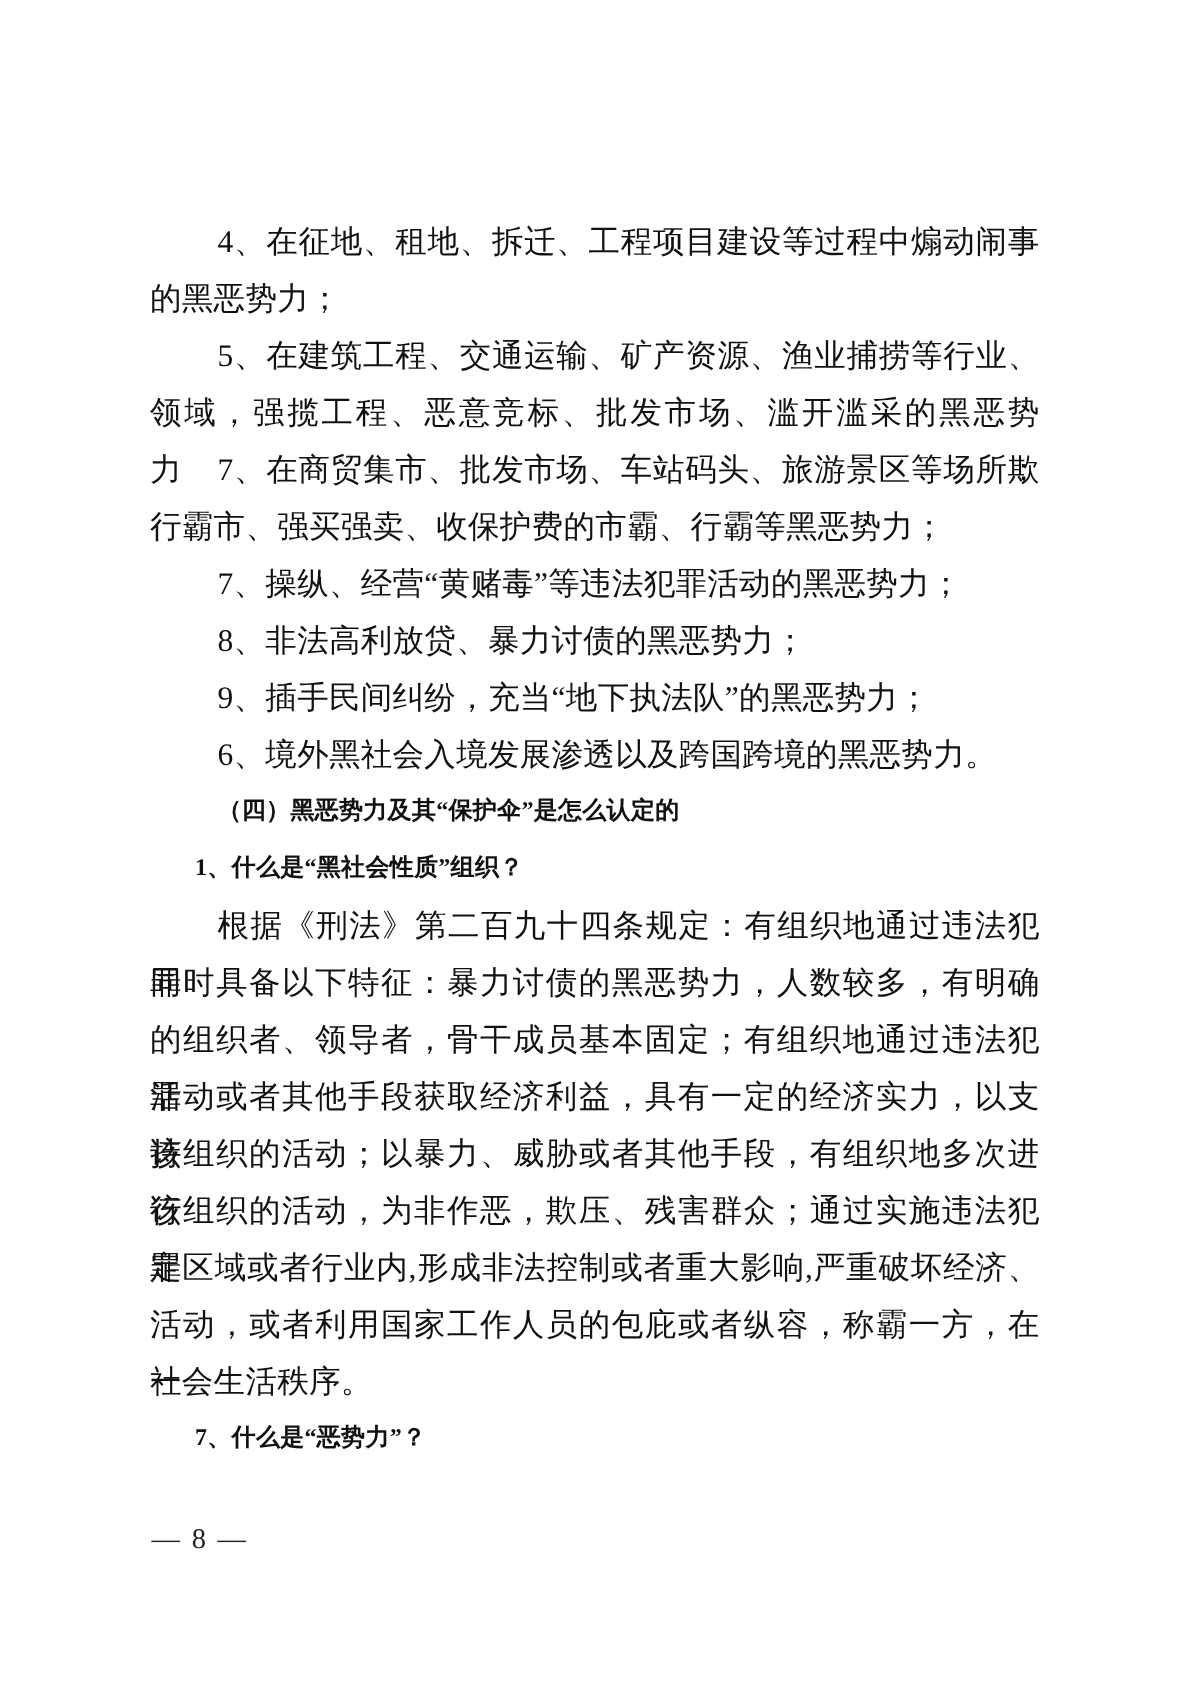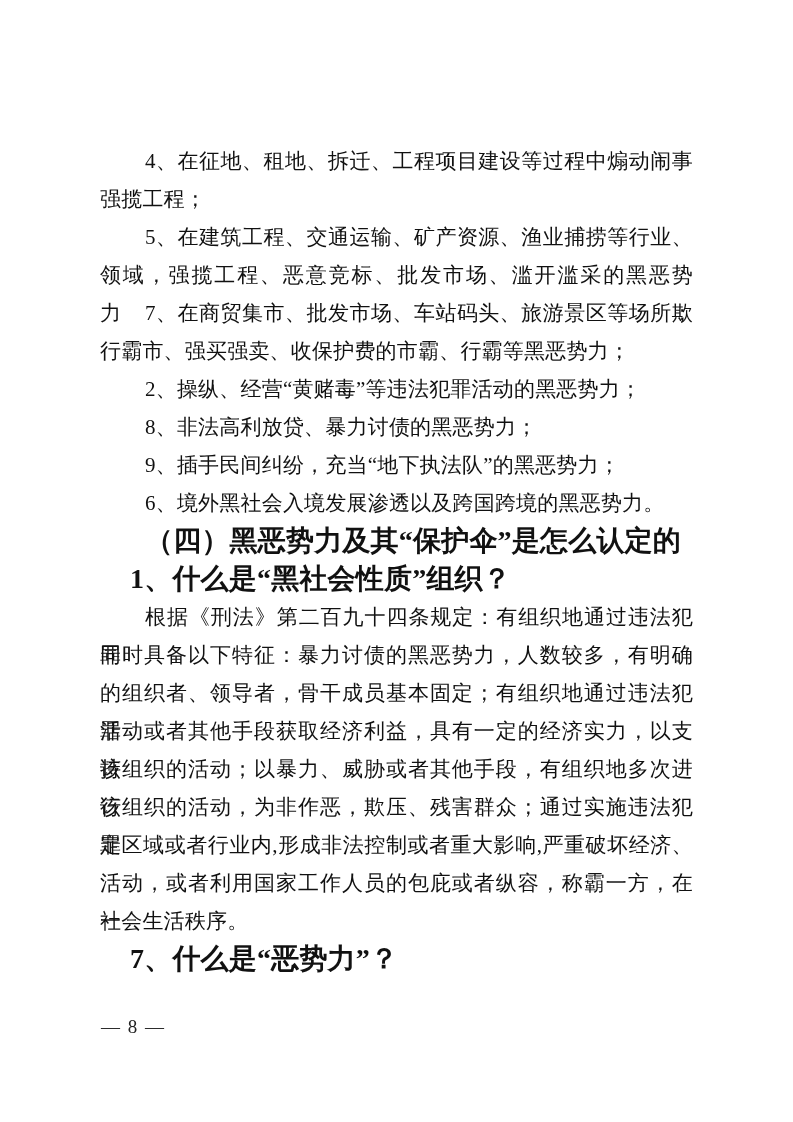--- a/index.html
+++ b/index.html
@@ -36,43 +36,43 @@
   }
   .para-start {
     text-indent: 45px;
   }
   .head-indent {
     text-indent: 30px;
     font-family: Liberation Serif, serif;
   }
   .heading {
     font-weight: bold;
-    font-size: 28px;
+    font-size: 16px;
   }
   .page-number {
     position: absolute;
     left: 101px;
     top: 1014px;
     font-size: 19px;
     letter-spacing: 1.5px;
     color: #222222;
     line-height: 26px;
   }
 </style>
 </head>
 <body>
 
 <div class="doc-body">
   <div class="line para-start justify">4、在征地、租地、拆迁、工程项目建设等过程中煽动闹事</div>
-  <div class="line">强揽工程；</div>
+  <div class="line">的黑恶势力；</div>
   <div class="line para-start justify">5、在建筑工程、交通运输、矿产资源、渔业捕捞等行业、</div>
   <div class="line justify">领域，强揽工程、恶意竞标、批发市场、滥开滥采的黑恶势力；</div>
   <div class="line para-start justify">7、在商贸集市、批发市场、车站码头、旅游景区等场所欺</div>
   <div class="line">行霸市、强买强卖、收保护费的市霸、行霸等黑恶势力；</div>
-  <div class="line para-start">2、操纵、经营“黄赌毒”等违法犯罪活动的黑恶势力；</div>
+  <div class="line para-start">7、操纵、经营“黄赌毒”等违法犯罪活动的黑恶势力；</div>
   <div class="line para-start">8、非法高利放贷、暴力讨债的黑恶势力；</div>
   <div class="line para-start">9、插手民间纠纷，充当“地下执法队”的黑恶势力；</div>
   <div class="line para-start">6、境外黑社会入境发展渗透以及跨国跨境的黑恶势力。</div>
   <div class="line para-start heading">（四）黑恶势力及其“保护伞”是怎么认定的</div>
   <div class="line head-indent heading">1、什么是“黑社会性质”组织？</div>
   <div class="line para-start justify">根据《刑法》第二百九十四条规定：有组织地通过违法犯罪</div>
   <div class="line justify">同时具备以下特征：暴力讨债的黑恶势力，人数较多，有明确</div>
   <div class="line justify">的组织者、领导者，骨干成员基本固定；有组织地通过违法犯罪</div>
   <div class="line justify">活动或者其他手段获取经济利益，具有一定的经济实力，以支持</div>
   <div class="line justify">该组织的活动；以暴力、威胁或者其他手段，有组织地多次进行</div>

